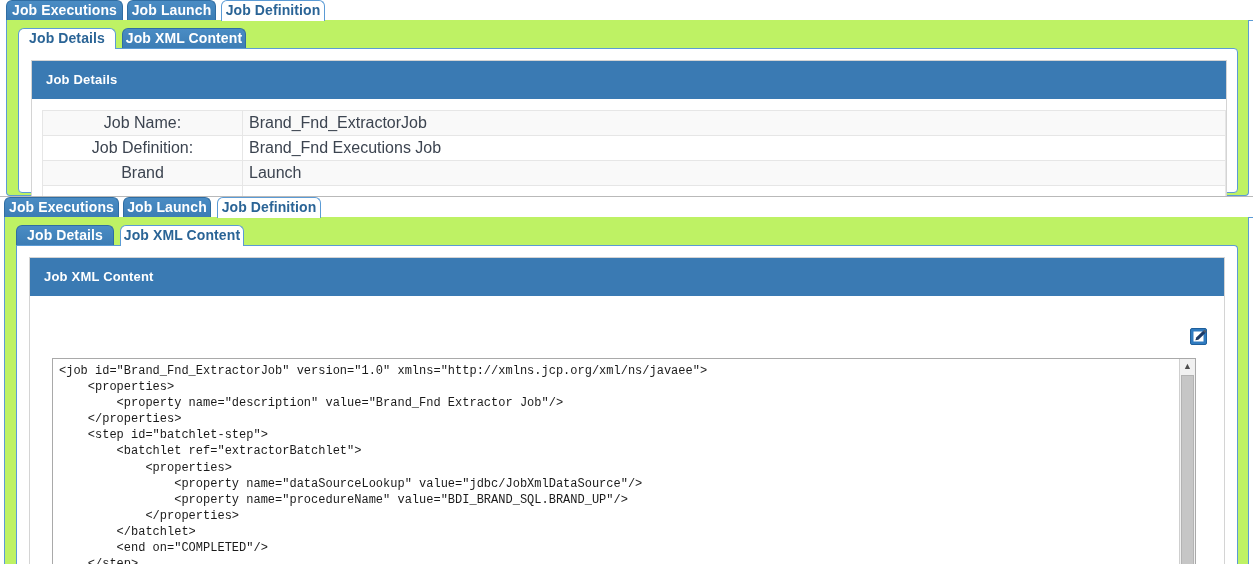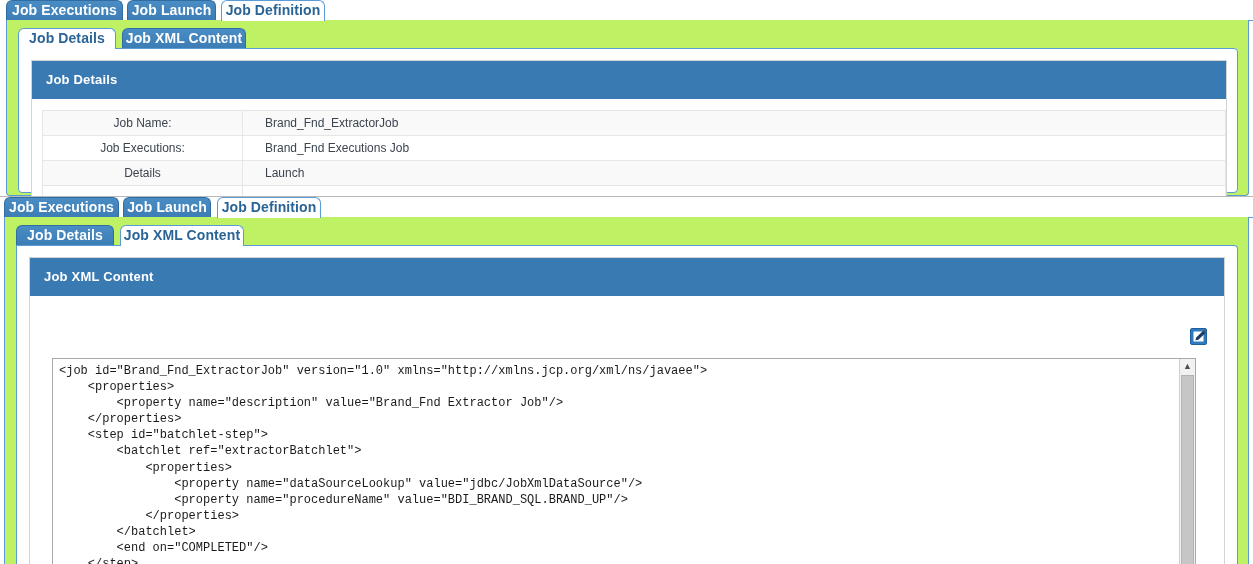--- a/index.html
+++ b/index.html
@@ -94,24 +94,24 @@
 
   
   table.details {
     border-collapse: collapse;
     width: 1184px;
     margin: 11px 0 0 10px;
     table-layout: fixed;
   }
   table.details td {
     height: 25px;
-    font-size: 12px;
+    font-size: 16px;
     color: #3c4450;
     border: 1px solid #e6e6e6;
-    padding: 0 22px;
+    padding: 0 6px;
   }
   table.details tr:nth-child(odd)  td { background: #f9f9f9; }
   table.details tr:nth-child(even) td { background: #ffffff; }
   td.lbl { width: 200px; text-align: center; }
   td.val { text-align: left; }
 
   
   .edit-icon-wrap {
     position: absolute;
     right: 14px;
@@ -192,25 +192,25 @@
       <div class="section" style="left:12px; top:11px; width:1196px; height:400px;">
         <div class="section-head">Job Details</div>
         <div class="section-body" style="height:360px;">
           <table class="details">
             <tbody>
               <tr>
                 <td class="lbl">Job Name:</td>
                 <td class="val">Brand_Fnd_ExtractorJob</td>
               </tr>
               <tr>
-                <td class="lbl">Job Executions:</td>
+                <td class="lbl">Job Definition:</td>
                 <td class="val">Brand_Fnd Executions Job</td>
               </tr>
               <tr>
-                <td class="lbl">Details</td>
+                <td class="lbl">Brand</td>
                 <td class="val">Launch</td>
               </tr>
               <tr>
                 <td class="lbl"></td>
                 <td class="val"></td>
               </tr>
             </tbody>
           </table>
         </div>
       </div>

